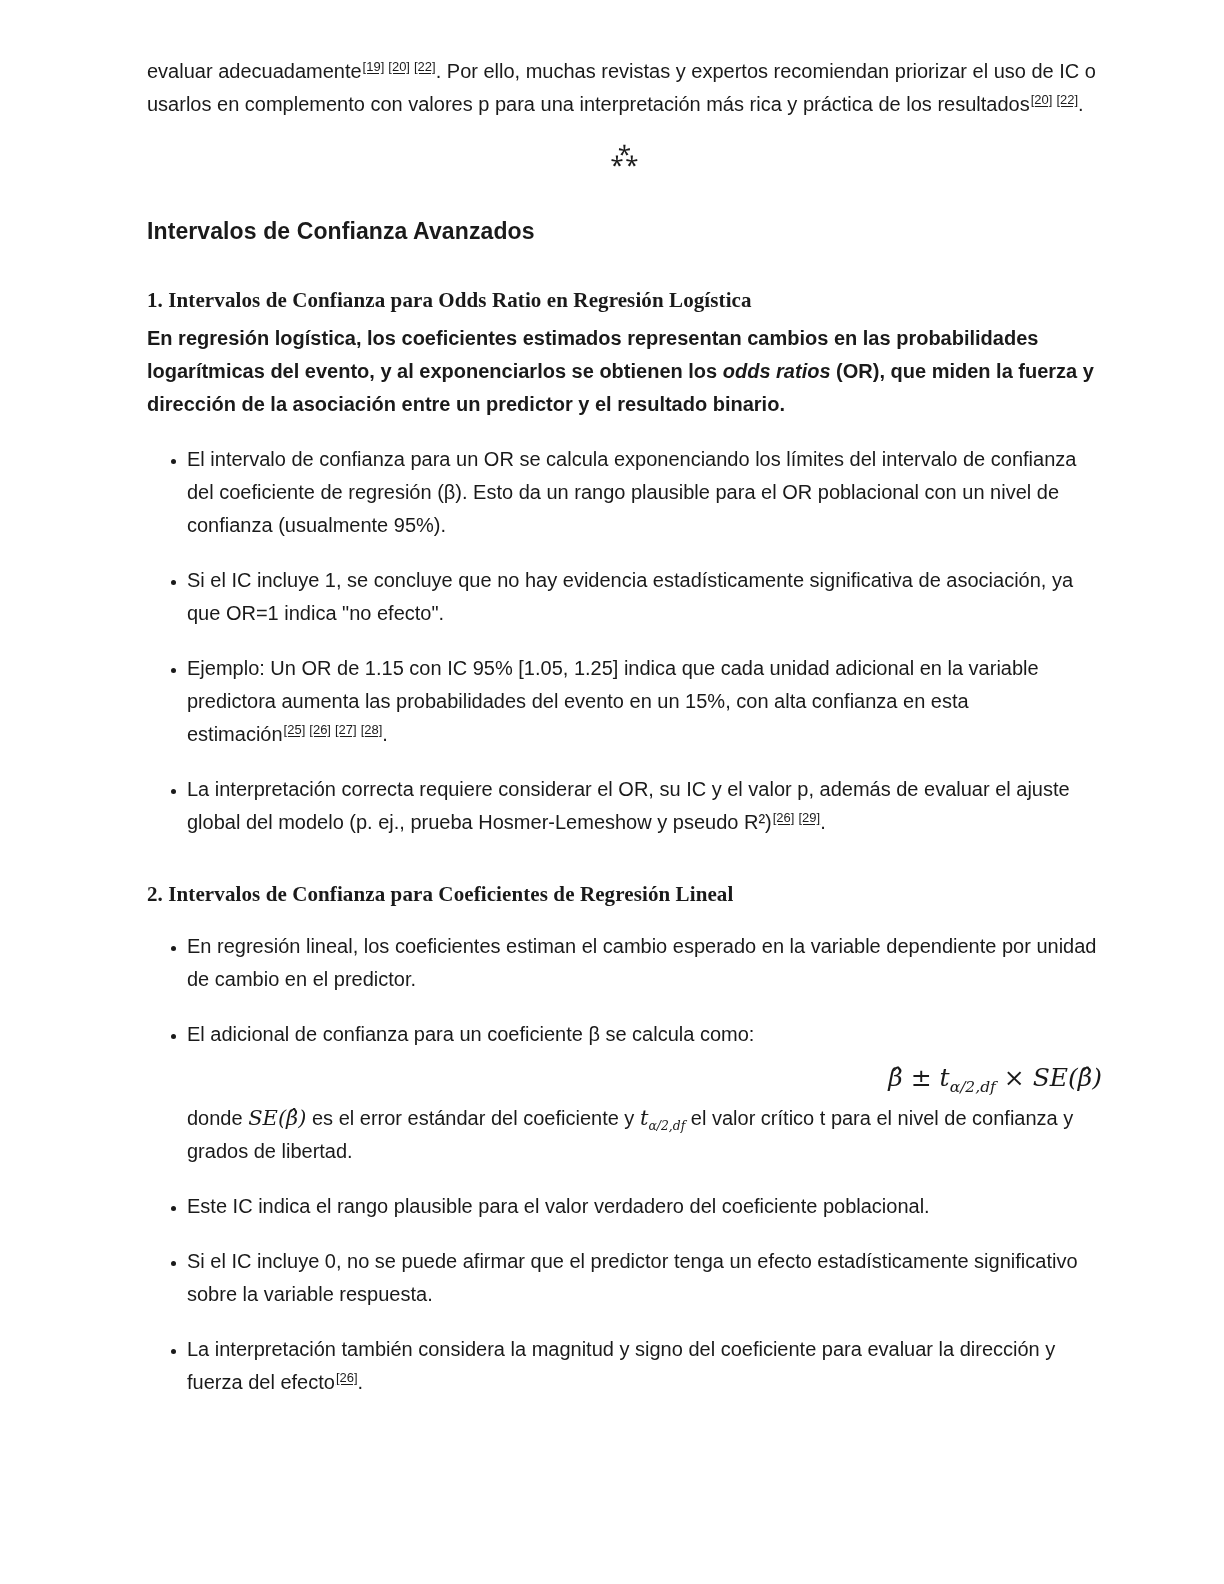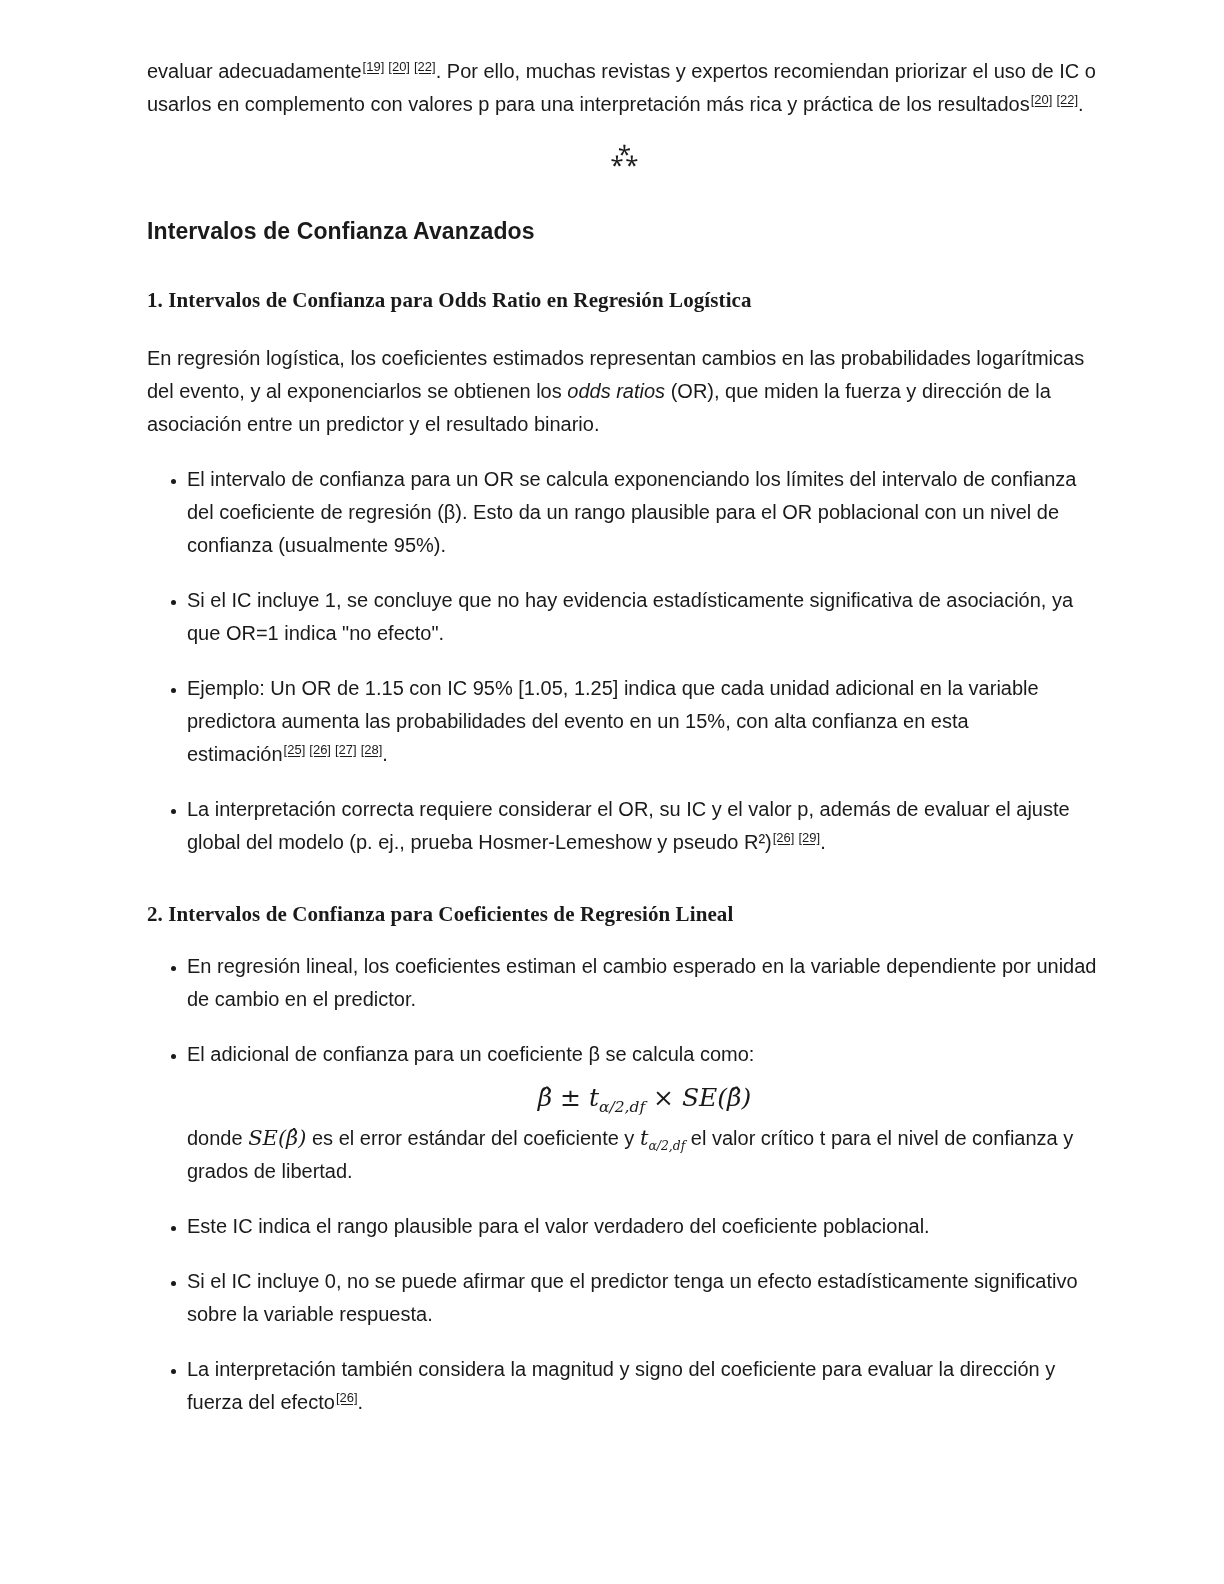--- a/index.html
+++ b/index.html
@@ -20,41 +20,41 @@
     margin:20px 0 0 0; color:#1a1a1a;
   }
   h2.sec-title {
     font-size:23px; line-height:28px; font-weight:700;
     margin:48px 0 0 0; letter-spacing:0.1px;
   }
   h3.sub-title {
     font-size:21px; line-height:27px; font-weight:700;
     margin:42px 0 0 0; letter-spacing:0.1px;font-family:Liberation Serif, serif;
   }
-  h3.sub-title + p.body { margin-top:28px; }
+  h3.sub-title + p.body { margin-top:8px;font-weight:bold; }
   ul.blist { margin:22px 0 0 0; padding:0 0 0 40px; list-style:disc outside; }
   ul.blist li { margin:0 0 22px 0; }
   ul.blist li:last-child { margin-bottom:0; }
   ul.blist li::marker { color:#1a1a1a; font-size:15px; }
   sup.cite {
     font-size:13px; line-height:0; vertical-align:baseline;
     position:relative; top:-7px; white-space:nowrap;
   }
   .cl { text-decoration:underline; text-underline-offset:2px; margin:0 3px 0 1px; cursor:pointer; }
   .cl:last-child { margin-right:0; }
   em.it { font-style:italic; }
   .math {
     font-family:"DejaVu Serif", serif; font-style:italic;
   }
   .msub {
     font-family:"DejaVu Serif", serif; font-style:italic;
     font-size:0.62em; line-height:0;
   }
   .formula-block {
-    display:block; text-align:center;
+    display:block; text-align:right;
     font-size:25px; line-height:44px;
     margin:4px 0 2px 0;
   }
   .inline-math { font-size:21px; }
 </style>
 </head>
 <body>
 
 <div class="page">
   <div class="content">

